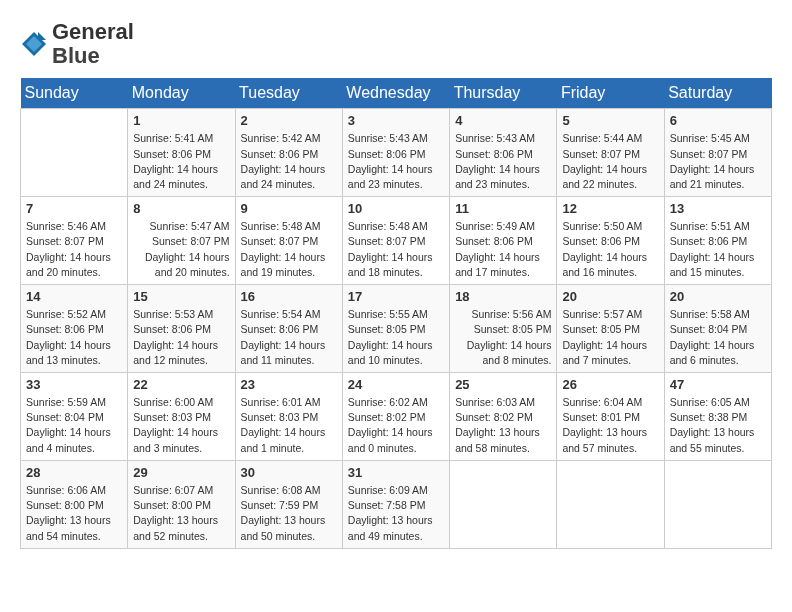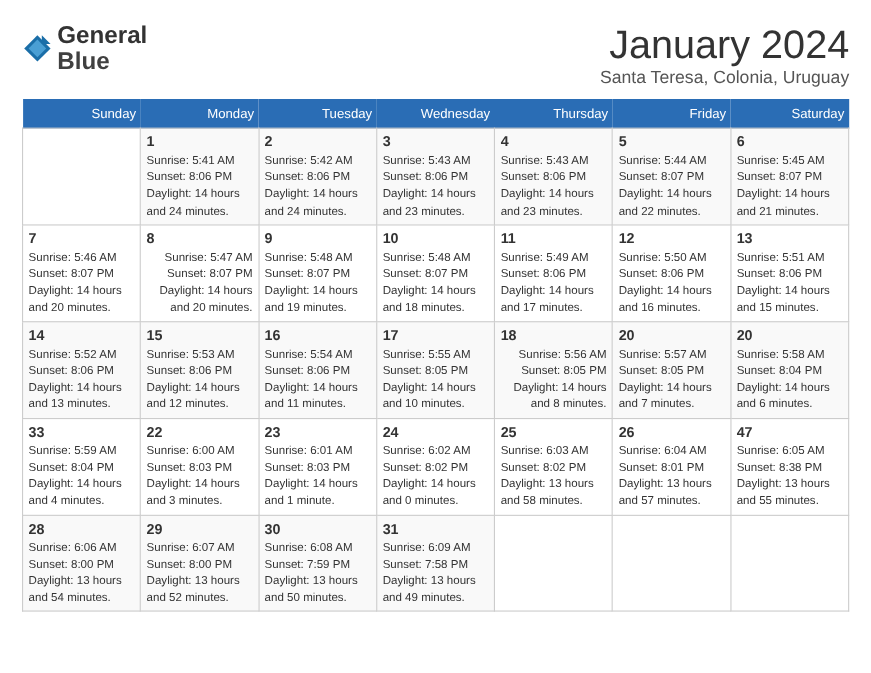--- a/index.html
+++ b/index.html
@@ -46,22 +46,22 @@
     }
     table {
       width: 100%;
       border-collapse: collapse;
       font-size: 11px;
     }
     thead tr th {
       background-color: #2a6db5;
       color: #fff;
       padding: 6px 4px;
-      text-align: right;
-      font-size: 12px;
+      text-align: left;
+      font-size: 16px;
       font-weight: normal;
     }
     tbody tr td {
       border: 1px solid #ccc;
       vertical-align: top;
       padding: 4px 5px;
       min-height: 80px;
       width: 14.28%;
     }
     .day-number {
@@ -89,24 +89,20 @@
     <svg class="logo-icon" viewBox="0 0 28 28">
       <polygon points="14,2 26,14 14,26 2,14" fill="#1a6ea8"></polygon>
       <polygon points="14,6 22,14 14,22 6,14" fill="#4a9fd4"></polygon>
       <polygon points="18,2 26,10 18,10" fill="#1a6ea8"></polygon>
     </svg>
     <div class="logo-text">
       <span class="logo-general">General</span><br>
       <span class="logo-blue">Blue</span>
     </div>
   </div>
-  <div class="title-area">
-    <div class="month-title">January 2024</div>
-    <div class="subtitle">Santa Teresa, Colonia, Uruguay</div>
-  </div>
 </div>
 
 <table>
   <thead>
     <tr>
     <th>Sunday</th>
         <th>Monday</th>
         <th>Tuesday</th>
         <th>Wednesday</th>
         <th>Thursday</th>

